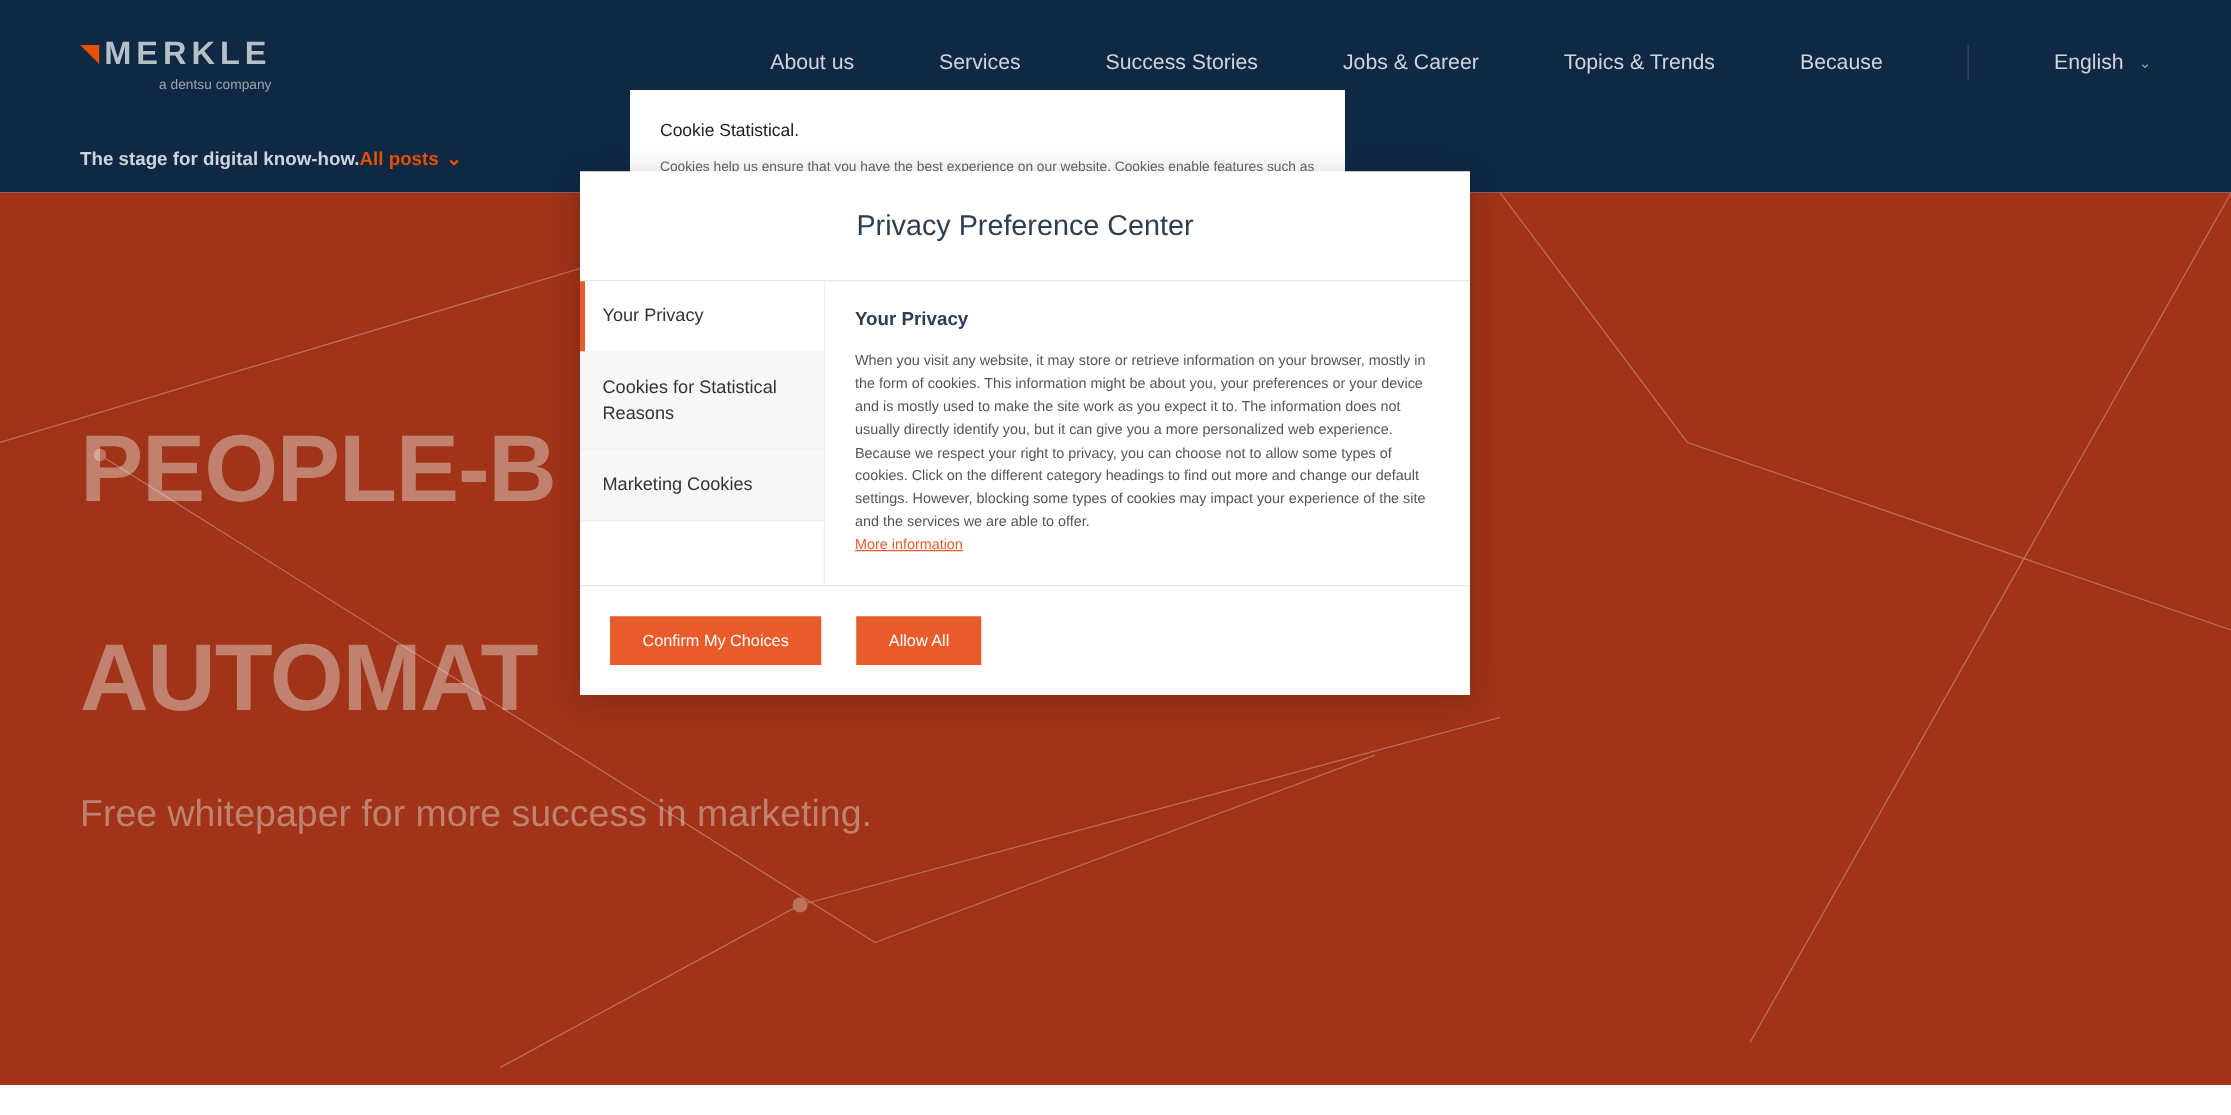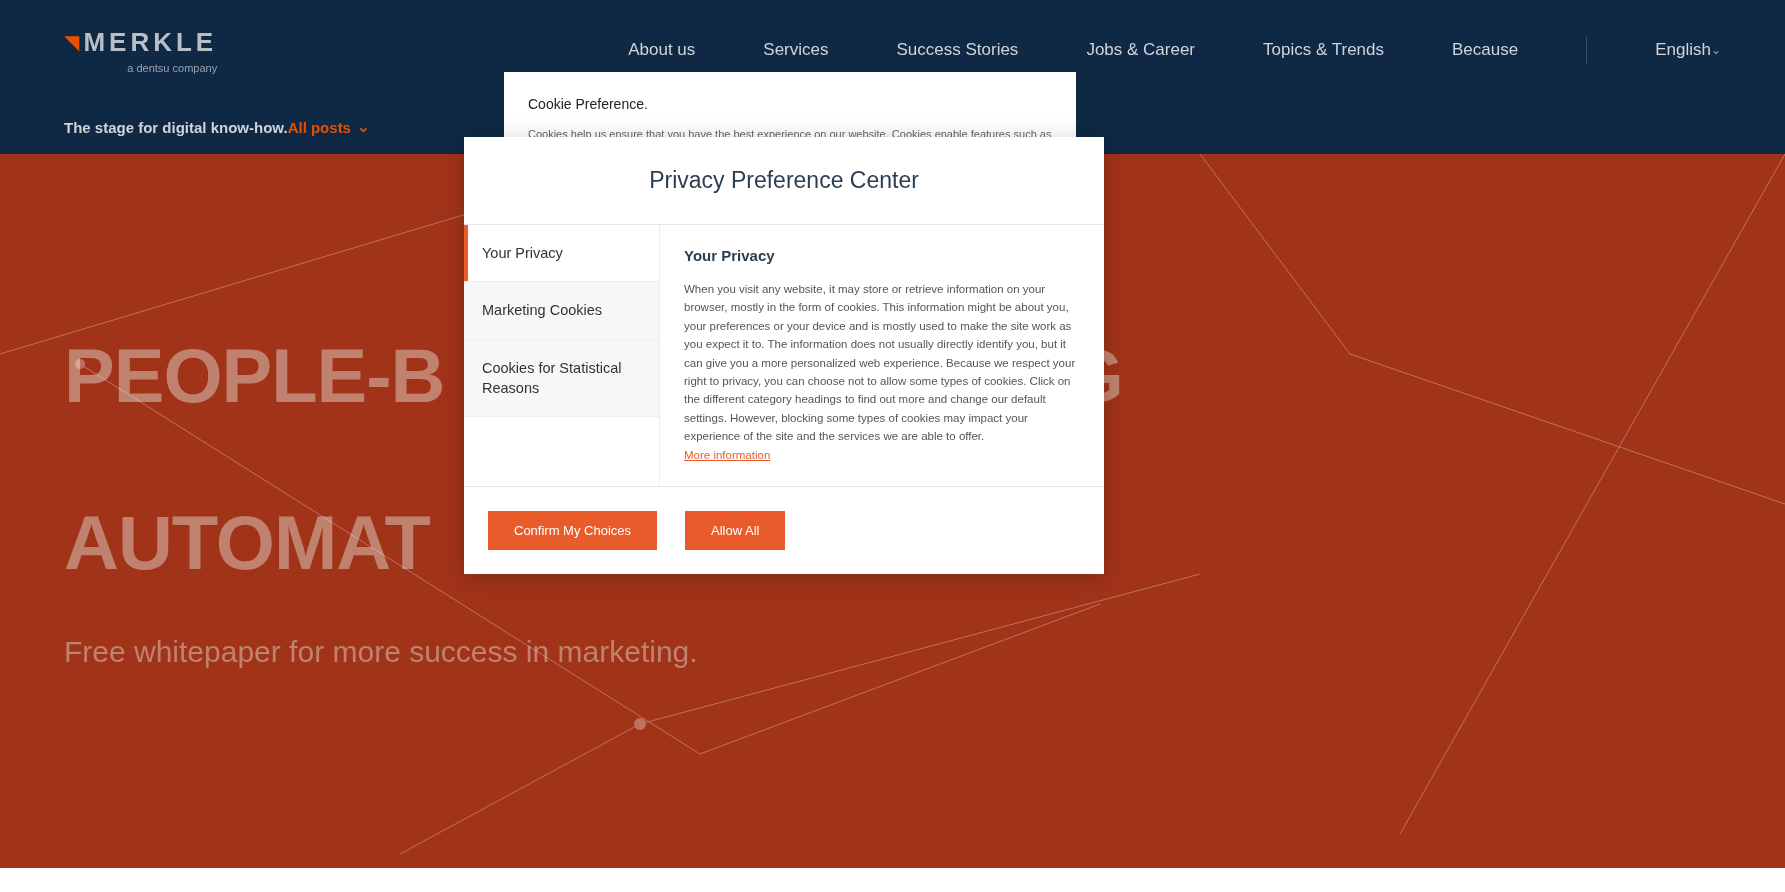--- a/index.html
+++ b/index.html
@@ -8,41 +8,41 @@
 
 .header { background: #0f2844; height: 100px; display: flex; align-items: center; padding: 0 64px; }
 .logo { display: flex; flex-direction: column; }
 .logo-main { display: flex; align-items: center; gap: 4px; }
 .logo-arrow { color: #E65100; font-size: 20px; }
 .logo-text { color: #b8bec6; font-size: 26px; font-weight: 600; letter-spacing: 4px; }
 .logo-sub { color: #9ba3ad; font-size: 11px; text-align: right; margin-top: 4px; }
 .nav { display: flex; gap: 68px; margin-left: auto; align-items: center; }
 .nav-item { color: #d0d4da; font-size: 17px; cursor: pointer; }
 .nav-divider { width: 1px; height: 28px; background: #3a4d63; }
-.lang { display: flex; align-items: center; gap: 0; color: #d0d4da; font-size: 17px; cursor: pointer; }
+.lang { display: flex; align-items: center; gap: 12px; color: #d0d4da; font-size: 17px; cursor: pointer; }
 .chevron { font-size: 12px; color: #9ba3ad; }
 
 
 .subheader { background: #0f2844; padding: 18px 64px; display: flex; align-items: center; gap: 0; }
 .subheader-text { color: #d0d4da; font-size: 15px; font-weight: 600; }
 .subheader-link { color: #E65100; font-size: 15px; font-weight: 600; cursor: pointer; display: flex; align-items: center; gap: 6px; }
 
 
 .hero { background: #A13319; height: 714px; position: relative; overflow: hidden; padding: 180px 64px 0; }
 .hero-title { color: #c0826f; font-size: 76px; font-weight: 900; line-height: 1.1; letter-spacing: -1px; }
 .hero-sub { color: #c0826f; font-size: 30px; font-weight: 500; margin-top: 50px; }
 .network-lines { position: absolute; top: 0; left: 0; width: 100%; height: 100%; pointer-events: none; opacity: 0.3; }
 
 
 .cookie-banner { position: absolute; top: 72px; left: 504px; width: 572px; background: #fff; padding: 24px; z-index: 5; }
 .cookie-banner-title { font-size: 14px; color: #222; font-weight: 500; margin-bottom: 14px; }
 .cookie-banner-text { font-size: 11px; color: #666; line-height: 1.5; }
 
 
-.modal { position: absolute; top: 137px; left: 464px; width: 640px; background: #fff; box-shadow: 0 4px 24px rgba(0,0,0,0.2); z-index: 10; }
+.modal { position: absolute; top: 137px; left: 464px; width: 712px; background: #fff; box-shadow: 0 4px 24px rgba(0,0,0,0.2); z-index: 10; }
 .modal-header { padding: 30px 24px; text-align: center; border-bottom: 1px solid #e6e6e6; }
 .modal-title { font-size: 23px; color: #2c3e50; font-weight: 500; }
 .modal-body { display: flex; }
 .modal-tabs { width: 196px; border-right: 1px solid #eee; }
 .modal-tab { padding: 18px 18px; font-size: 14.5px; color: #333; border-bottom: 1px solid #eee; cursor: pointer; position: relative; line-height: 1.4; }
 .modal-tab.active { background: #fff; }
 .modal-tab.active::before { content: ""; position: absolute; left: 0; top: 0; bottom: 0; width: 4px; background: #EA5B2C; }
 .modal-tab:not(.active) { background: #f7f7f7; }
 .modal-content { flex: 1; padding: 22px 24px; }
 .modal-content-title { font-size: 15px; color: #2c3e50; font-weight: 600; margin-bottom: 16px; }
@@ -100,33 +100,33 @@
   </svg>
   <h1 class="hero-title">
     <span>PEOPLE-B<span style="visibility:hidden">ASED MARKETI</span>NG</span><br>
     <br>
     <span>AUTOMAT</span>
   </h1>
   <p class="hero-sub">Free whitepaper for more success in marketing.</p>
 </div>
 
 <div class="cookie-banner">
-  <div class="cookie-banner-title">Cookie Preference.</div>
+  <div class="cookie-banner-title">Cookie Statistical.</div>
   <div class="cookie-banner-text">Cookies help us ensure that you have the best experience on our website. Cookies enable features such as social media interactions, personalized messaging, and analytics. To enable cookies, please click on "Accept All Cookies"</div>
 </div>
 
 <div class="modal">
   <div class="modal-header">
     <h2 class="modal-title">Privacy Preference Center</h2>
   </div>
   <div class="modal-body">
     <div class="modal-tabs">
       <div class="modal-tab active">Your Privacy</div>
+      <div class="modal-tab">Cookies for Statistical Reasons</div>
       <div class="modal-tab">Marketing Cookies</div>
-      <div class="modal-tab">Cookies for Statistical Reasons</div>
     </div>
     <div class="modal-content">
       <h3 class="modal-content-title">Your Privacy</h3>
       <p class="modal-content-text">
         <span>When you visit any website, it may store or retrieve information on your browser, mostly in the form of cookies. This information might be about you, your preferences or your device and is mostly used to make the site work as you expect it to. The information does not usually directly identify you, but it can give you a more personalized web experience. Because we respect your right to privacy, you can choose not to allow some types of cookies. Click on the different category headings to find out more and change our default settings. However, blocking some types of cookies may impact your experience of the site and the services we are able to offer.</span><br>
         <a class="modal-link">More information</a>
       </p>
     </div>
   </div>
   <div class="modal-footer">

